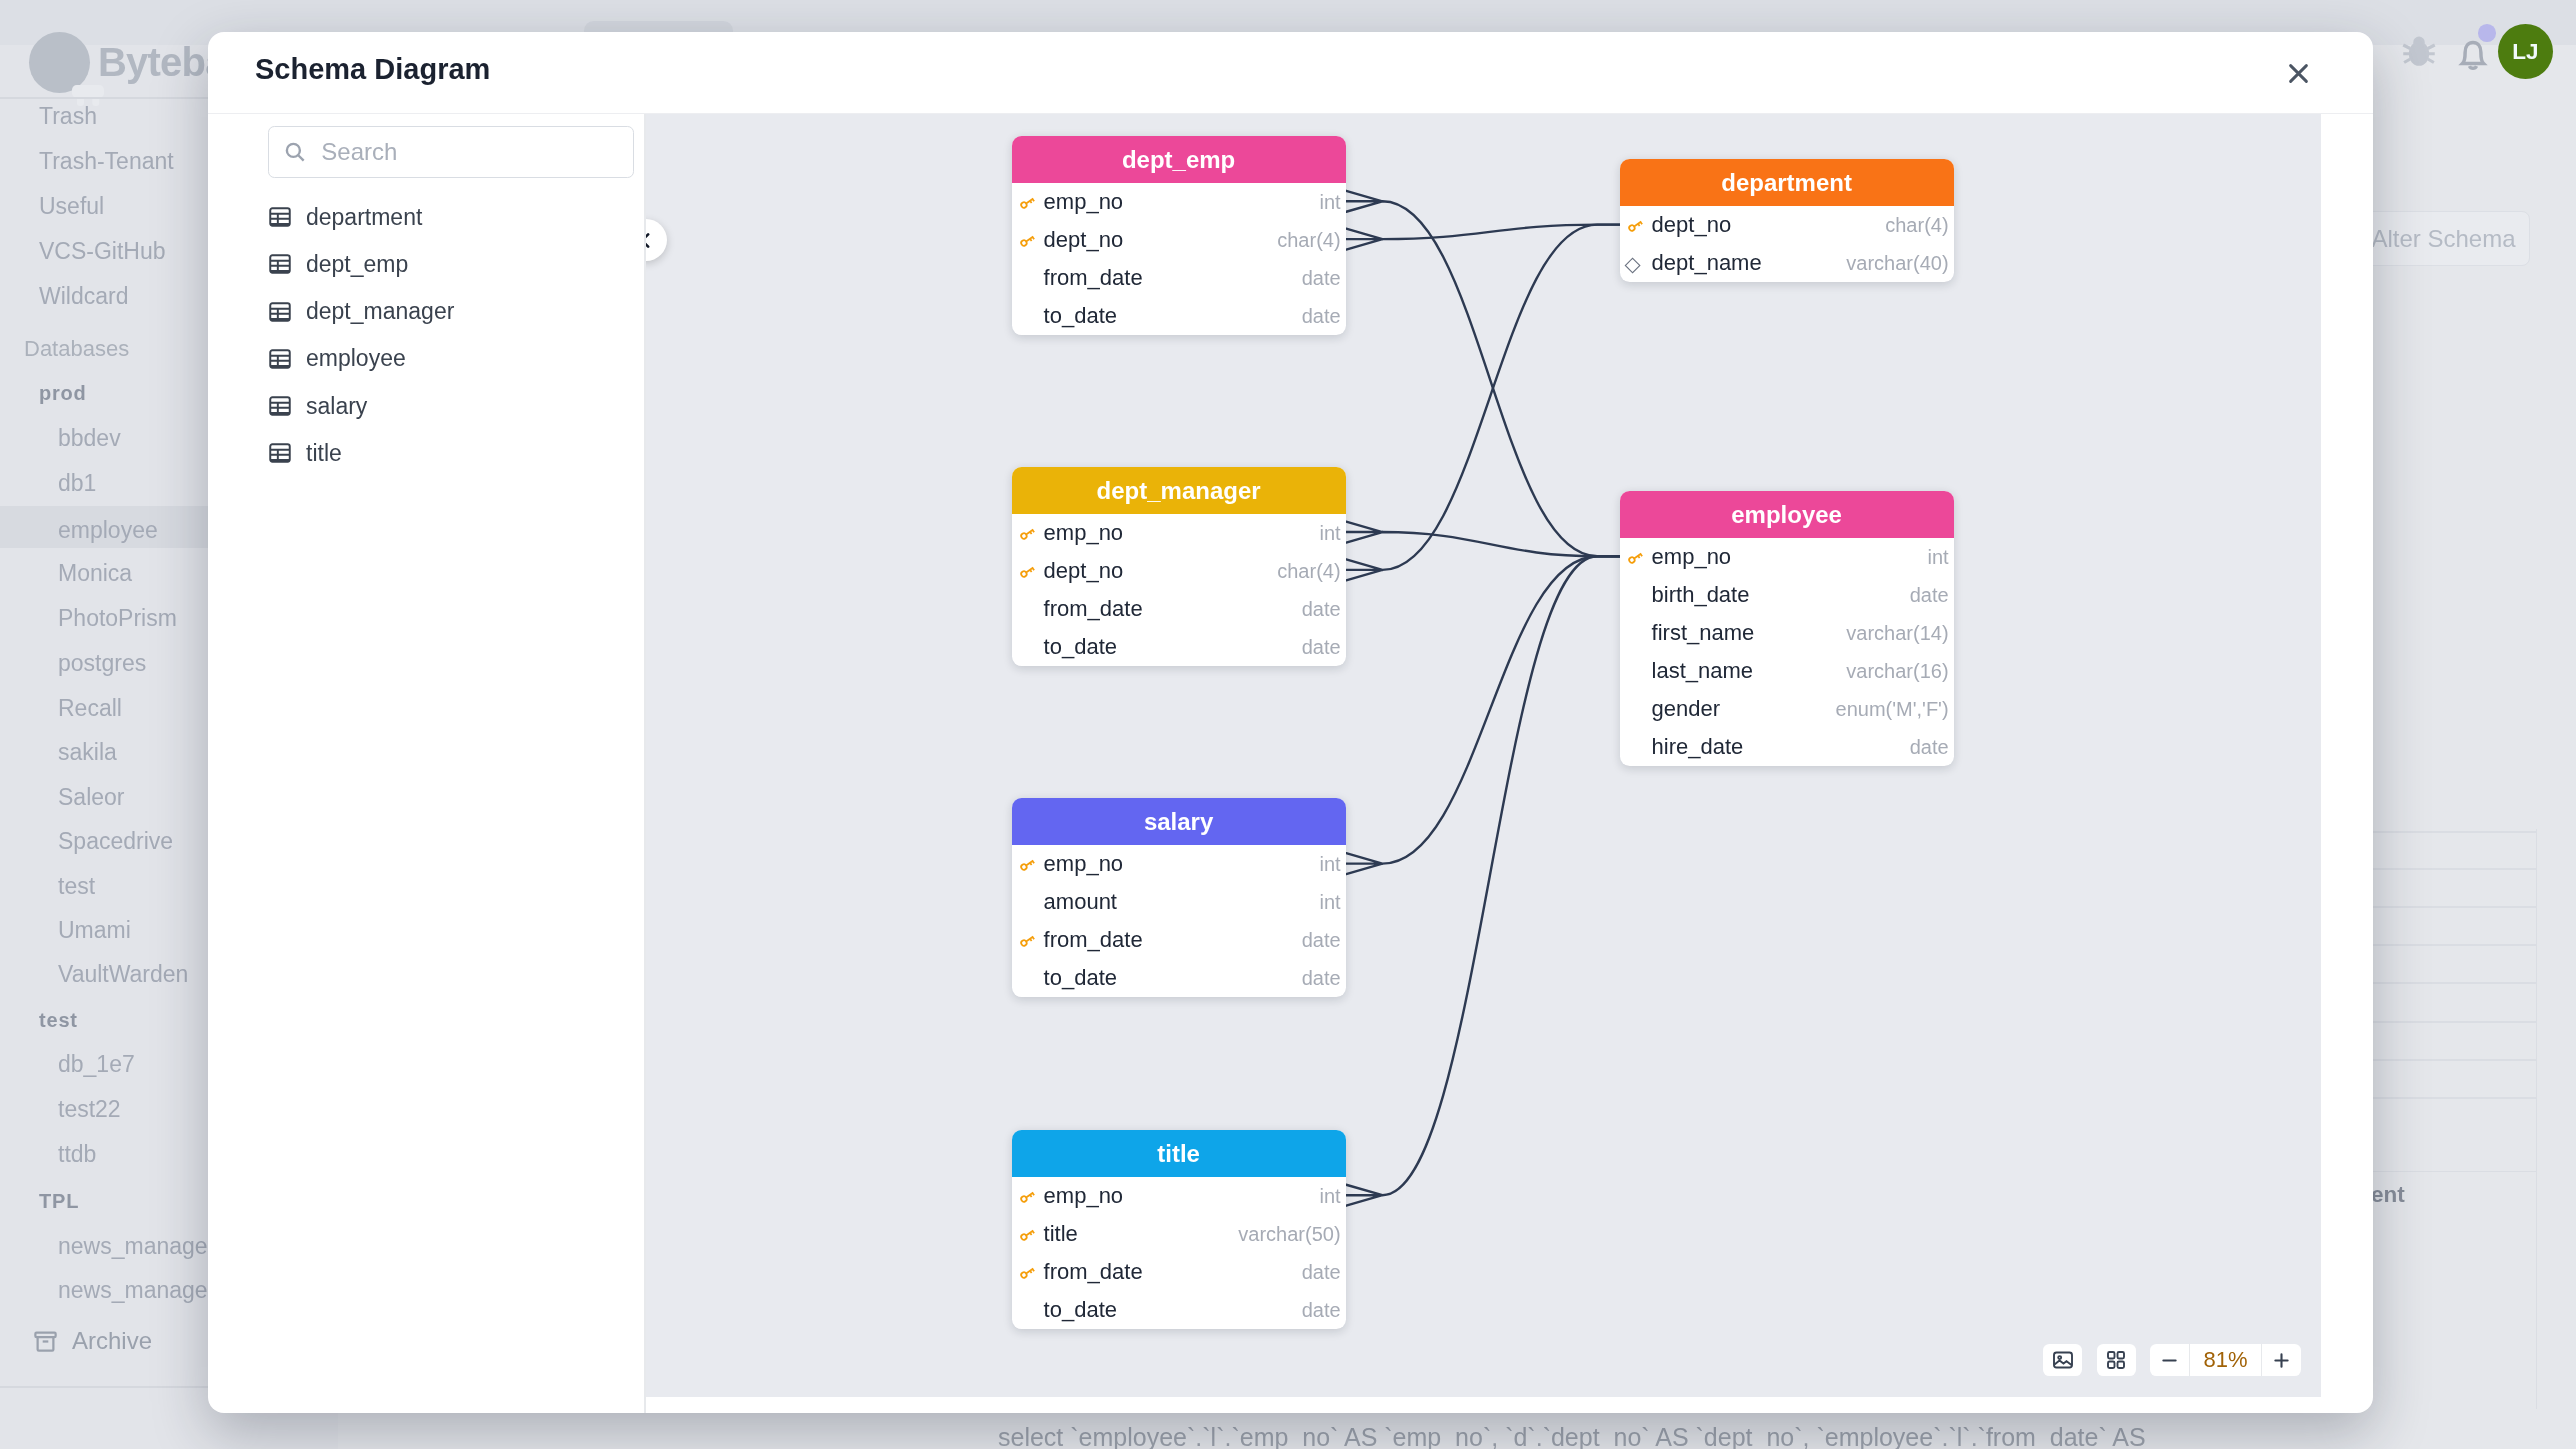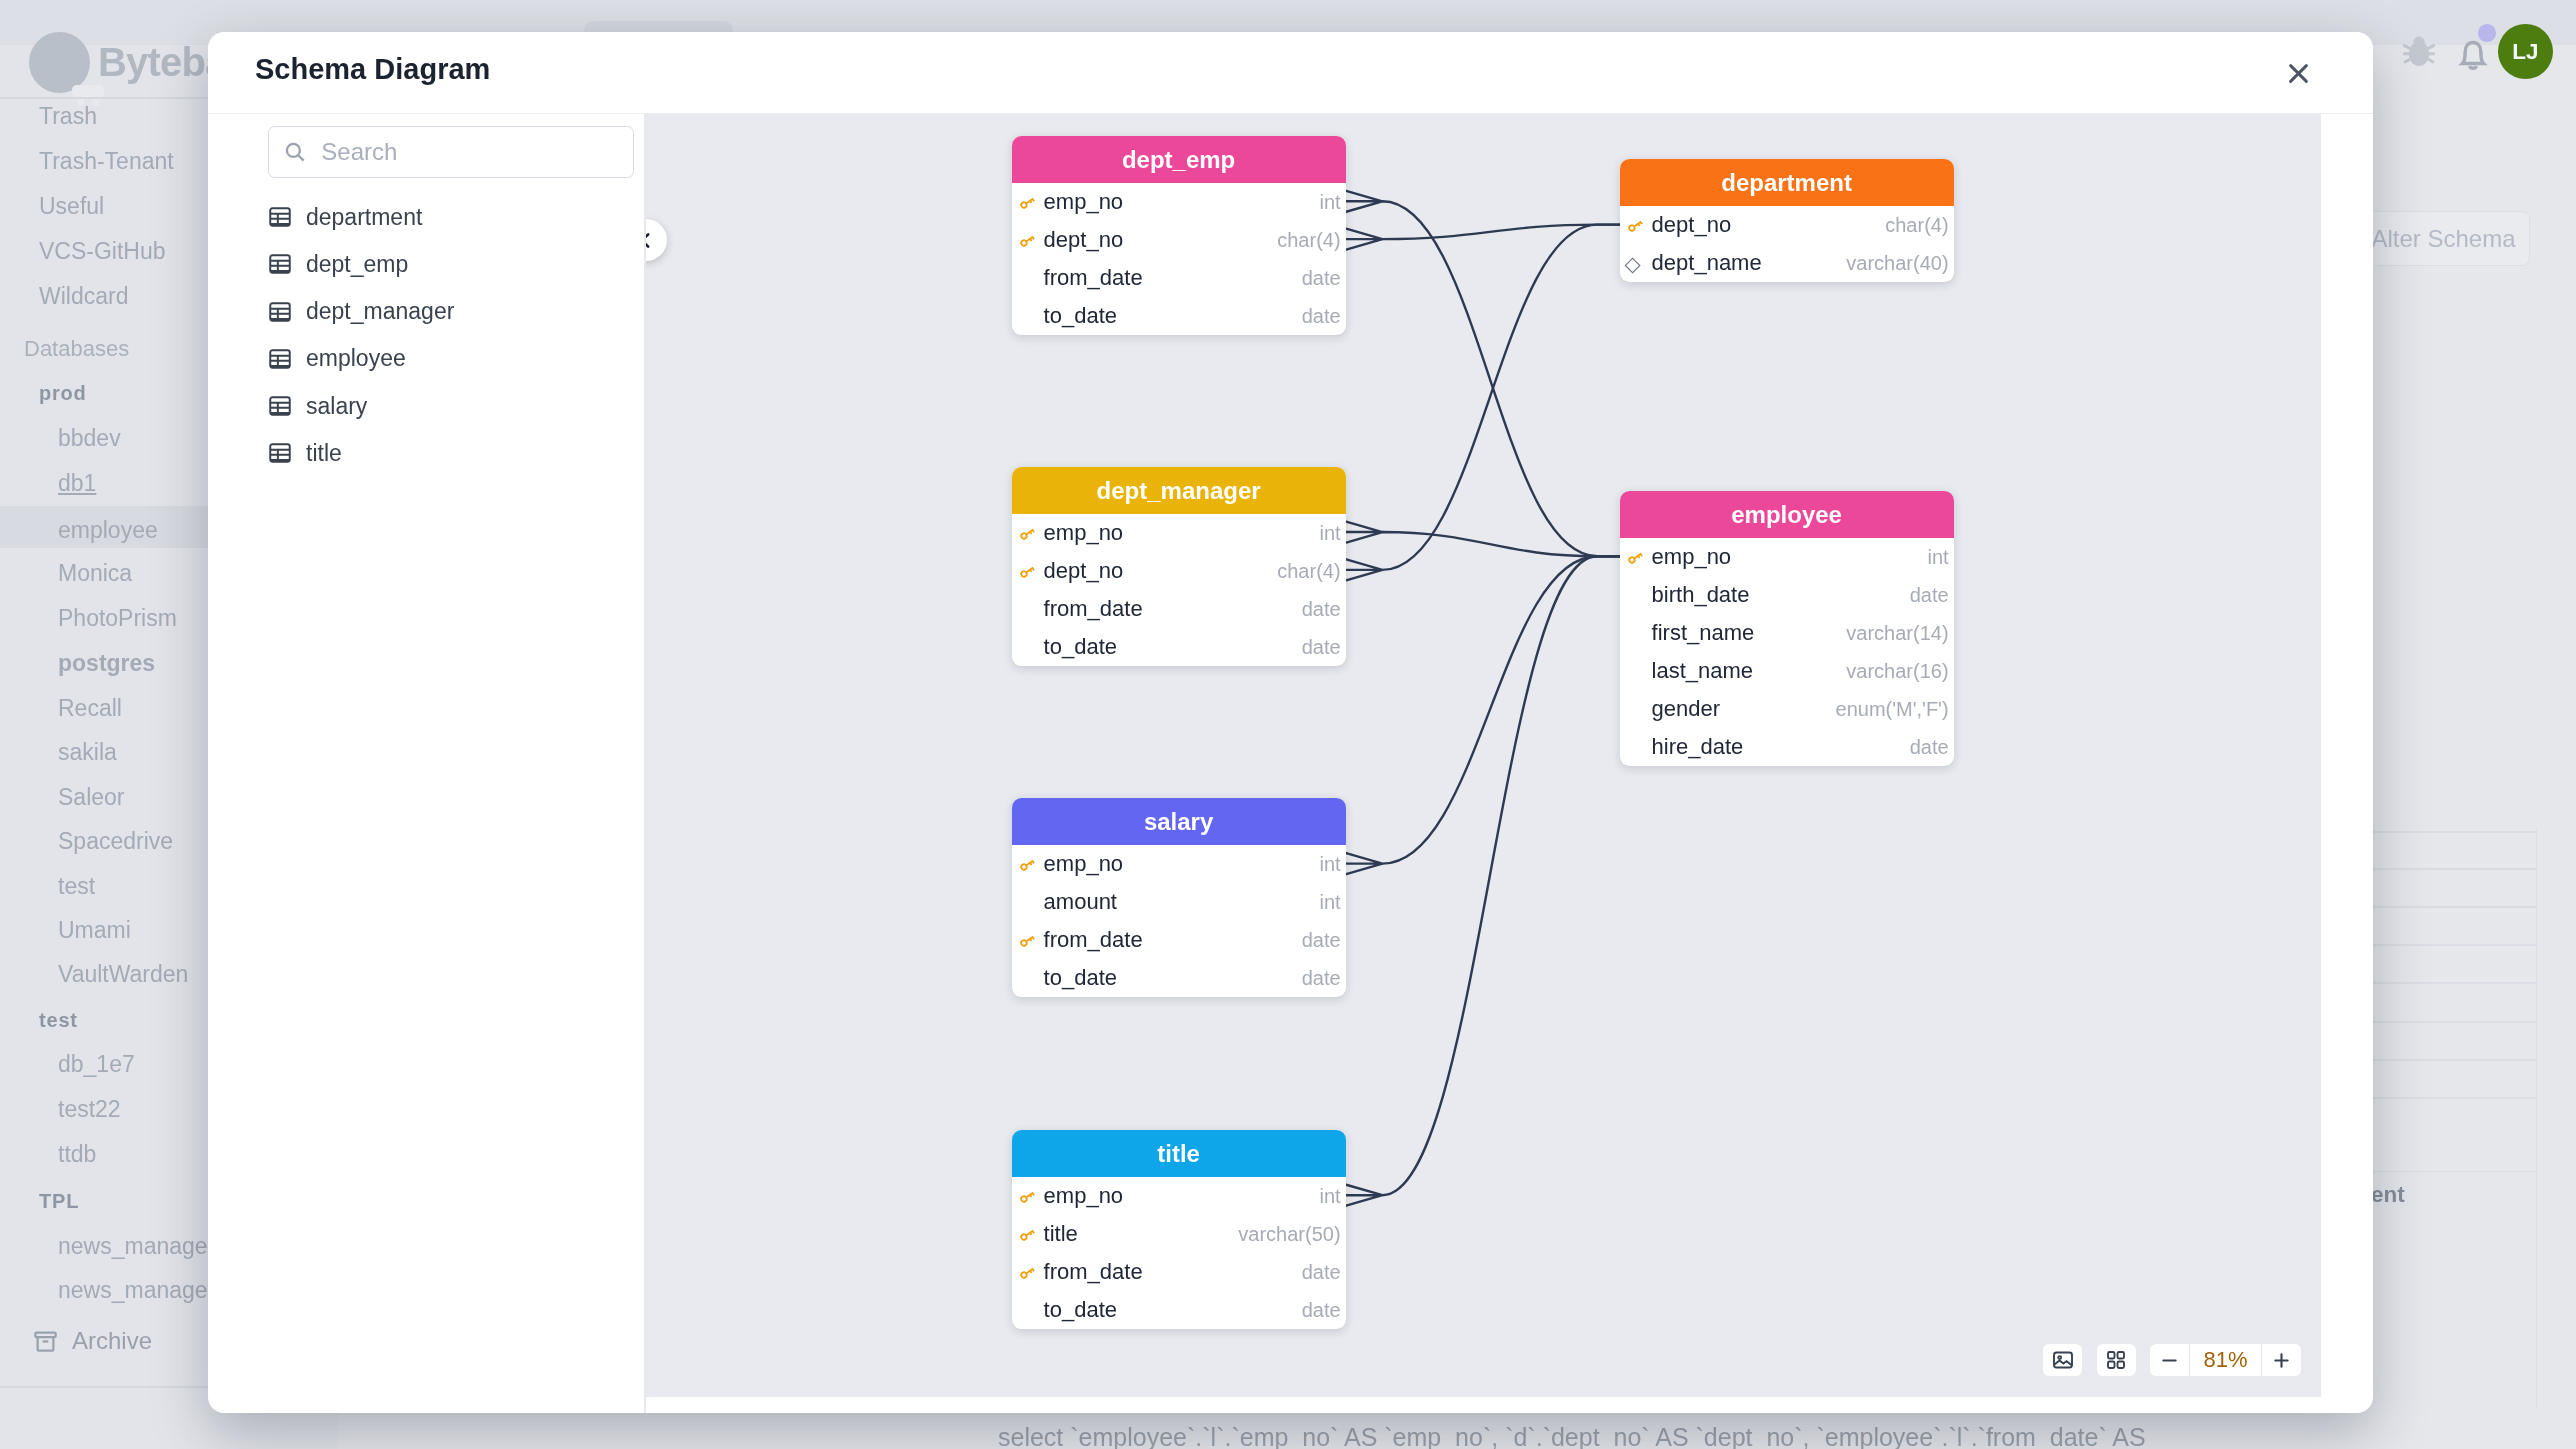--- a/index.html
+++ b/index.html
@@ -99,25 +99,25 @@
   <div class="sb-selected"></div>
   <div id="sidebar-items">
       <div class="sb-i" style="top: 103px;">Trash</div>
       <div class="sb-i" style="top: 148px;">Trash-Tenant</div>
       <div class="sb-i" style="top: 193px;">Useful</div>
       <div class="sb-i" style="top: 238px;">VCS-GitHub</div>
       <div class="sb-i" style="top: 283px;">Wildcard</div>
       <div class="sb-g" style="top: 336px;">Databases</div>
       <div class="sb-sec" style="top: 382px;">prod</div>
       <div class="sb-s" style="top: 425px;">bbdev</div>
-      <div class="sb-s" style="top: 470px; text-decoration: underline;">db1</div>
+      <div class="sb-s" style="top: 470px;">db1</div>
       <div class="sb-s" style="top: 517px;">employee</div>
       <div class="sb-s" style="top: 560px;">Monica</div>
       <div class="sb-s" style="top: 605px;">PhotoPrism</div>
-      <div class="sb-s" style="top: 650px; font-weight: bold;">postgres</div>
+      <div class="sb-s" style="top: 650px;">postgres</div>
       <div class="sb-s" style="top: 695px;">Recall</div>
       <div class="sb-s" style="top: 739px;">sakila</div>
       <div class="sb-s" style="top: 784px;">Saleor</div>
       <div class="sb-s" style="top: 828px;">Spacedrive</div>
       <div class="sb-s" style="top: 873px;">test</div>
       <div class="sb-s" style="top: 917px;">Umami</div>
       <div class="sb-s" style="top: 961px;">VaultWarden</div>
       <div class="sb-sec" style="top: 1009px;">test</div>
       <div class="sb-s" style="top: 1051px;">db_1e7</div>
       <div class="sb-s" style="top: 1096px;">test22</div>

